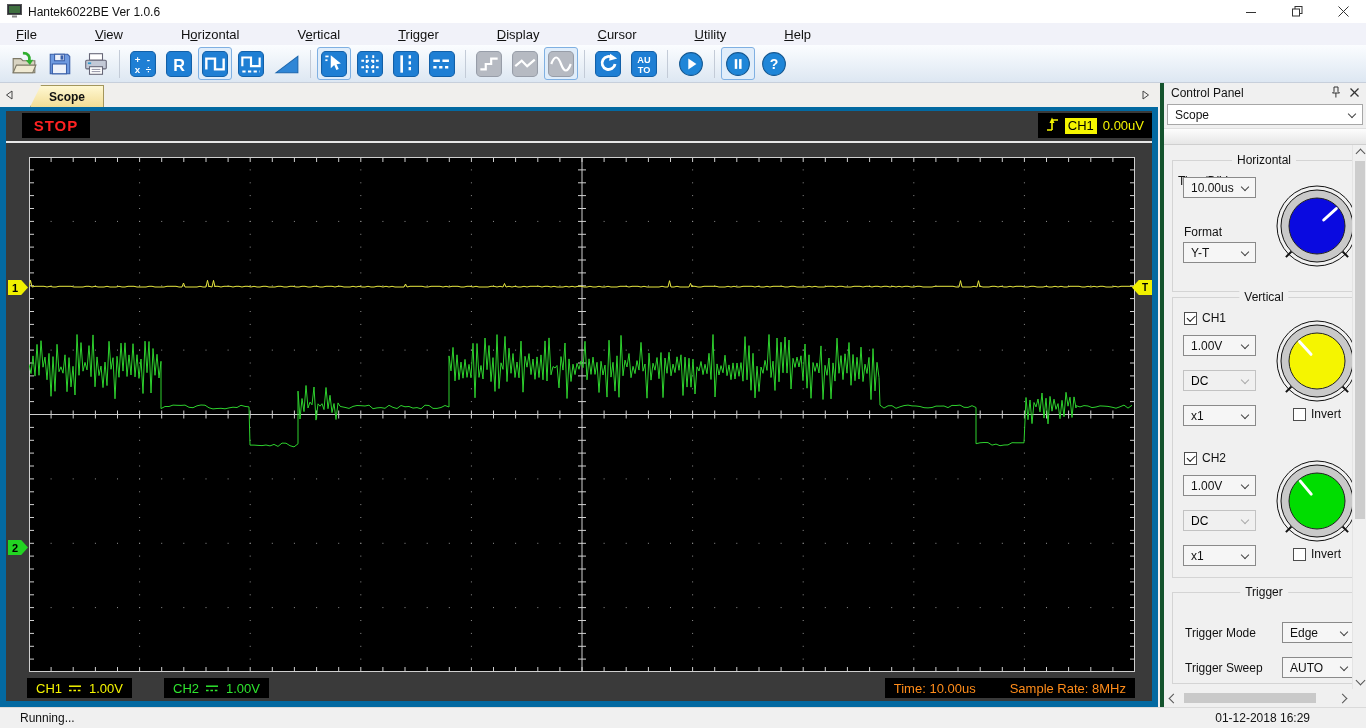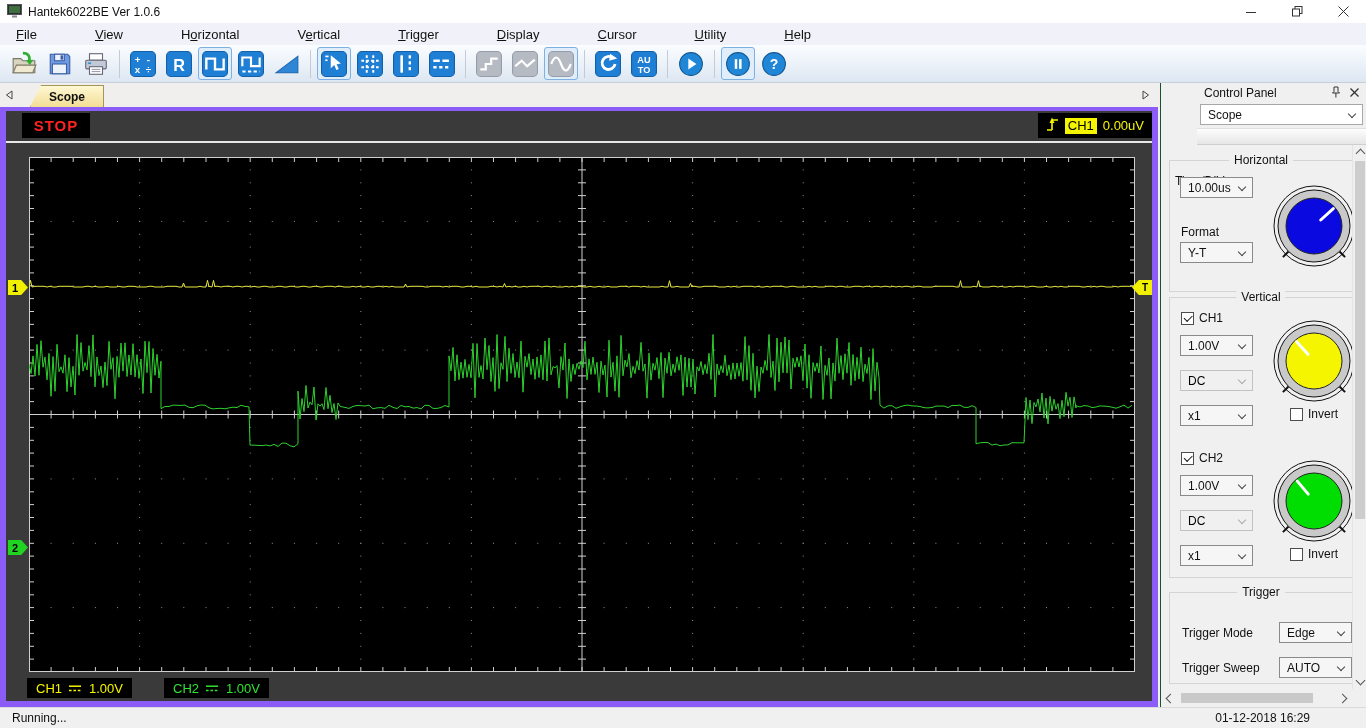--- a/index.html
+++ b/index.html
@@ -28,21 +28,21 @@
   
   .tabbar { height:24px; background:#f0efed; position:relative; }
   .tab-scroll { position:absolute; top:6px; width:10px; height:12px; display:flex; align-items:center; }
   #tab-scroll-left { left:5px; } #tab-scroll-right { left:1142px; }
   .tab { position:absolute; left:30px; top:2px; width:74px; height:22px;
          background:linear-gradient(#fff8d2,#f2dd96); border:1px solid #a3965c; border-bottom:none;
          clip-path:polygon(11px 0,100% 0,100% 100%,0 100%);
          display:flex; align-items:center; justify-content:center; font-weight:bold; font-size:12px; }
 
   
-  .scope-page { position:absolute; left:0; top:107px; width:1158px; height:600px; background:#8b5cf6; padding:4px 6px 6px 6px; }
+  .scope-page { position:absolute; left:0; top:107px; width:1158px; height:600px; background:#0369a1; padding:4px 6px 6px 6px; }
   .scope-panel { position:relative; width:100%; height:100%; background:#3a3a3a; }
   .stop-badge { position:absolute; left:16px; top:2px; width:68px; height:25px; background:#000;
                 color:#ff2222; font-weight:bold; font-size:15px; letter-spacing:1px;
                 display:flex; align-items:center; justify-content:center; }
   .trig-readout { position:absolute; right:0; top:2px; height:25px; background:#000; display:flex; align-items:center;
                   gap:6px; padding:0 8px; color:#f5f500; font-size:13px; }
   .ch-chip { background:#f5f500; color:#000; padding:0 3px; line-height:16px; }
   .sepline { position:absolute; top:30px; left:0; right:0; height:2px; background:#e8e8e8; }
   .plot { position:absolute; left:23px; top:46px; width:1106px; height:515px; background:#000; }
   .marker { position:absolute; width:20px; height:15px; display:flex; align-items:center; font-weight:bold; font-size:11px; color:#000; }
@@ -50,21 +50,21 @@
   .marker-left  { clip-path:polygon(100% 0,34% 0,0 50%,34% 100%,100% 100%); justify-content:flex-end; padding-right:4px; }
   #marker-ch1 { left:2px; top:169px; background:#f0f000; }
   #marker-ch2 { left:2px; top:429px; background:#22d422; }
   #marker-trig { right:0; top:169px; background:#f0f000; font-size:10px; }
   .chbadge { position:absolute; bottom:3px; height:20px; background:#000; display:flex; align-items:center; gap:6px; padding:0 9px; font-size:13px; }
   #badge-ch1 { left:21px; color:#f5f500; }
   #badge-ch2 { left:158px; color:#2ee52e; }
   #time-badge { right:17px; color:#ff8c1a; gap:34px; }
 
   
-  .control-panel { position:absolute; right:0; top:83px; width:206px; height:624px; background:#f0f0f0; border-left:1px solid #14532d;padding-left:36px; }
+  .control-panel { position:absolute; right:0; top:83px; width:206px; height:624px; background:#f0f0f0; border-left:4px solid #14532d; }
   .cp-header { height:20px; display:flex; align-items:center; padding:0 7px; font-size:12px; }
   .cp-header .hdr-ics { margin-left:auto; display:flex; gap:9px; align-items:center; }
   .cp-topcombo { margin:1px 3px 0 3px; height:21px; background:#fff; border:1px solid #a7a7a7; display:flex; align-items:center; padding:0 7px; position:relative; }
   .cp-strip { height:17px; margin-top:3px; background:linear-gradient(#fdfdfd,#e6e6e6); border-top:1px solid #e0e0e0; border-bottom:1px solid #cfcfcf; }
   .cp-body { position:absolute; top:62px; bottom:18px; left:0; right:14px; }
   .group { position:absolute; left:8px; width:184px; border:1px solid #d4d4d4; }
   .group-title { position:absolute; top:-8px; left:50%; transform:translateX(-50%); background:#f0f0f0; padding:0 5px; font-size:12px; }
   #group-horizontal { top:15px; height:132px; }
   #group-vertical { top:152px; height:281px; }
   #group-trigger { top:447px; height:92px; }
@@ -87,21 +87,21 @@
   .vthumb { position:absolute; left:2px; width:10px; top:16px; height:358px; background:#cdcdcd; }
   .hscroll { position:absolute; left:2px; right:16px; bottom:2px; height:14px; background:#f0f0f0; }
   .hscroll .arrow { position:absolute; top:3.5px; width:7px; height:7px; border-right:1.4px solid #555; border-bottom:1.4px solid #555; }
   .hscroll .left { left:4px; transform:rotate(135deg); }
   .hscroll .right { right:4px; transform:rotate(-45deg); }
   .hthumb { position:absolute; top:2px; height:10px; left:18px; width:132px; background:#c9c9c9; }
 
   
   .statusbar { position:absolute; left:0; right:0; bottom:0; height:21px; background:#f0f0f0; border-top:1px solid #dadada;
                display:flex; align-items:center; font-size:12px; }
-  .statusbar .msg { padding-left:12px; }
+  .statusbar .msg { padding-left:20px; }
   .statusbar .dt { margin-left:auto; margin-right:56px; }
 </style>
 </head>
 <body>
 
 <div class="titlebar">
   <span class="app-ic">
     <svg width="15" height="15">
         <rect x="0.5" y="0.5" width="14" height="10" fill="#2a2d35" stroke="#555"></rect>
         <rect x="2" y="2" width="11" height="7" fill="#3f6f3f"></rect>
@@ -1269,20 +1269,24 @@
     <div class="chbadge" id="badge-ch2">
       <span>CH2</span>
       <span>
         <svg width="15" height="9">
             <line x1="1" y1="2.2" x2="13" y2="2.2" stroke="currentColor" stroke-width="1.5"></line>
             <line x1="1" y1="6.6" x2="13" y2="6.6" stroke="currentColor" stroke-width="1.5" stroke-dasharray="2.6 1.8"></line>
           </svg>
       </span>
       <span>1.00V</span>
     </div>
+    <div class="chbadge" id="time-badge">
+      <span>Time: 10.00us</span>
+      <span>Sample Rate: 8MHz</span>
+    </div>
   </div>
 </div>
 
 <div class="control-panel">
   <div class="cp-header">
     <span>Control Panel</span>
     <span class="hdr-ics">
       <span>
         <svg width="10" height="12">
             <path d="M3 1 h4 v4.5 l1.5 1.5 h-7 L3 5.5 Z" fill="none" stroke="#333"></path>

